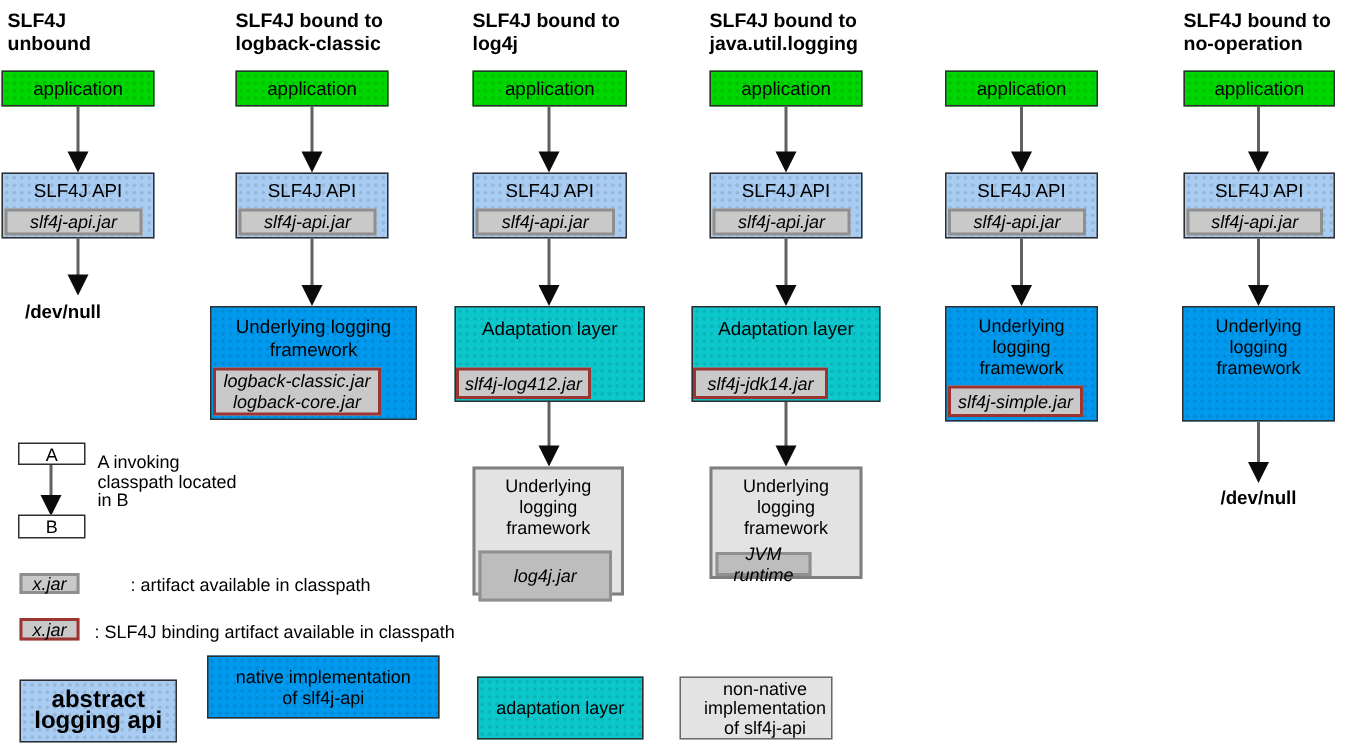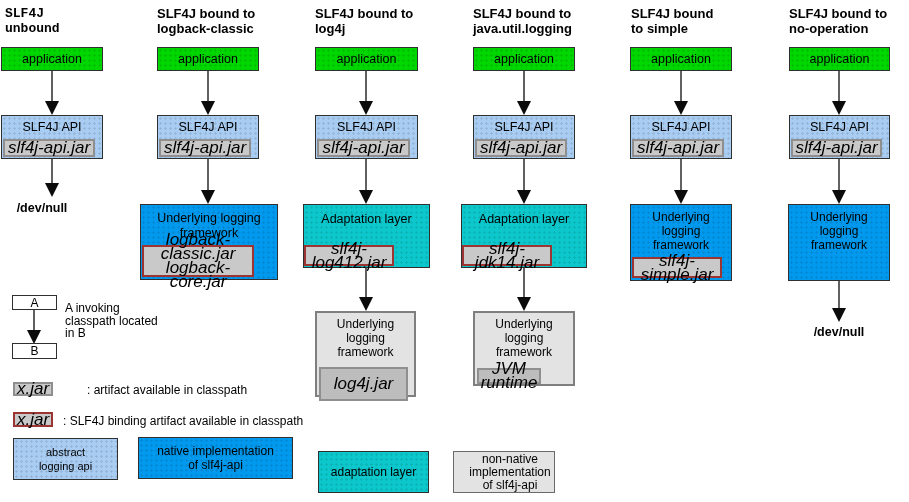--- a/index.html
+++ b/index.html
@@ -21,40 +21,40 @@
   .box-green{background-color:#00d600;border:1px solid #2f2f2f;}
   .box-api{background-color:#a8ccf2;border:1px solid #2f2f2f;}
   .box-blue{background-color:#0099ee;border:1px solid #2f2f2f;}
   .box-teal{background-color:#0cc8cc;border:1px solid #2f2f2f;}
   .box-gray{background-color:#e3e3e3;border:2px solid #7f7f7f;}
   .white-box{background:#fff;border:1px solid #2f2f2f;}
   .lbl{position:absolute;left:0;right:0;text-align:center;}
   .vcenter{display:flex;align-items:center;justify-content:center;height:100%;}
   .jar{
     position:absolute;box-sizing:border-box;background:#c9c9c9;border:2px solid #8f8f8f;
-    font-style:italic;font-size:17px;display:flex;align-items:center;justify-content:center;
+    font-style:italic;font-size:12px;display:flex;align-items:center;justify-content:center;
     text-align:center;line-height:14px;
   }
   .jar-binding{border-color:#9c3532;}
   .jar-dark{background:#bdbdbd;}
   .stem{position:absolute;width:2px;background:#616161;}
   .head{
     position:absolute;width:0;height:0;
     border-left:7px solid transparent;border-right:7px solid transparent;
     border-top:14px solid #0b0b0b;
   }
   .devnull{position:absolute;width:80px;text-align:center;font-weight:bold;font-size:12.5px;}
   .note{position:absolute;font-size:12px;line-height:12.5px;}
 </style>
 </head>
 <body>
 
 <div id="canvas">
 
-  <div class="title ml" style="left:5px;top:6px;font-family:Liberation Mono, monospace;">SLF4J
+  <div class="title ml" style="left:5px;top:6px;">SLF4J
 unbound</div>
   <div class="box box-green dots" style="left:1px;top:47px;width:102px;height:24px;">
     <div class="vcenter">application</div>
   </div>
   <div class="stem" style="left:51px;top:71px;height:31px;"></div>
   <div class="head" style="left:45px;top:101px;"></div>
   <div class="box box-api dots" style="left:1px;top:115px;width:102px;height:44px;">
     <div class="lbl" style="top:4px;">SLF4J API</div>
     <div class="jar" style="left:1px;bottom:1px;width:92px;height:18px;">slf4j-api.jar</div>
   </div>
@@ -127,22 +127,20 @@
   </div>
   <div class="stem" style="left:523px;top:268px;height:30px;"></div>
   <div class="head" style="left:517px;top:297px;"></div>
   <div class="box box-gray" style="left:473px;top:311px;width:102px;height:75px;">
     <div class="lbl ml" style="top:4px;line-height:14px;font-size:12px;">Underlying
 logging
 framework</div>
     <div class="jar jar-dark" style="left:2px;top:55px;width:64px;height:16px;">JVM runtime</div>
   </div>
 
-  <div class="title ml" style="left:631px;top:6px;">SLF4J bound
-to simple</div>
   <div class="box box-green dots" style="left:630px;top:47px;width:102px;height:24px;">
     <div class="vcenter">application</div>
   </div>
   <div class="stem" style="left:680px;top:71px;height:31px;"></div>
   <div class="head" style="left:674px;top:101px;"></div>
   <div class="box box-api dots" style="left:630px;top:115px;width:102px;height:44px;">
     <div class="lbl" style="top:4px;">SLF4J API</div>
     <div class="jar" style="left:1px;bottom:1px;width:92px;height:18px;">slf4j-api.jar</div>
   </div>
   <div class="stem" style="left:680px;top:159px;height:32px;"></div>
@@ -186,21 +184,21 @@
   </div>
   <div class="note ml" style="left:65px;top:302px;line-height:12.5px;">A invoking
 classpath located
 in B</div>
 
   <div class="jar" style="left:13px;top:382px;width:40px;height:14px;">x.jar</div>
   <div class="note" style="left:63px;top:384px;margin-left:24px;">: artifact available in classpath</div>
   <div class="jar jar-binding" style="left:13px;top:412px;width:40px;height:15px;">x.jar</div>
   <div class="note" style="left:63px;top:415px;">: SLF4J binding artifact available in classpath</div>
 
-  <div class="box box-api dots" style="left:13px;top:438px;width:105px;height:42px;font-size:11px;">
+  <div class="box box-api dots" style="left:13px;top:453px;width:105px;height:42px;font-size:16px;font-weight:bold;">
     <div class="vcenter ml" style="line-height:14px;">abstract
 logging api</div>
   </div>
   <div class="box box-blue dots" style="left:138px;top:437px;width:155px;height:42px;font-size:12px;">
     <div class="vcenter ml" style="line-height:14px;">native implementation
 of slf4j-api</div>
   </div>
   <div class="box box-teal dots" style="left:318px;top:451px;width:111px;height:42px;font-size:12px;">
     <div class="vcenter">adaptation layer</div>
   </div>

